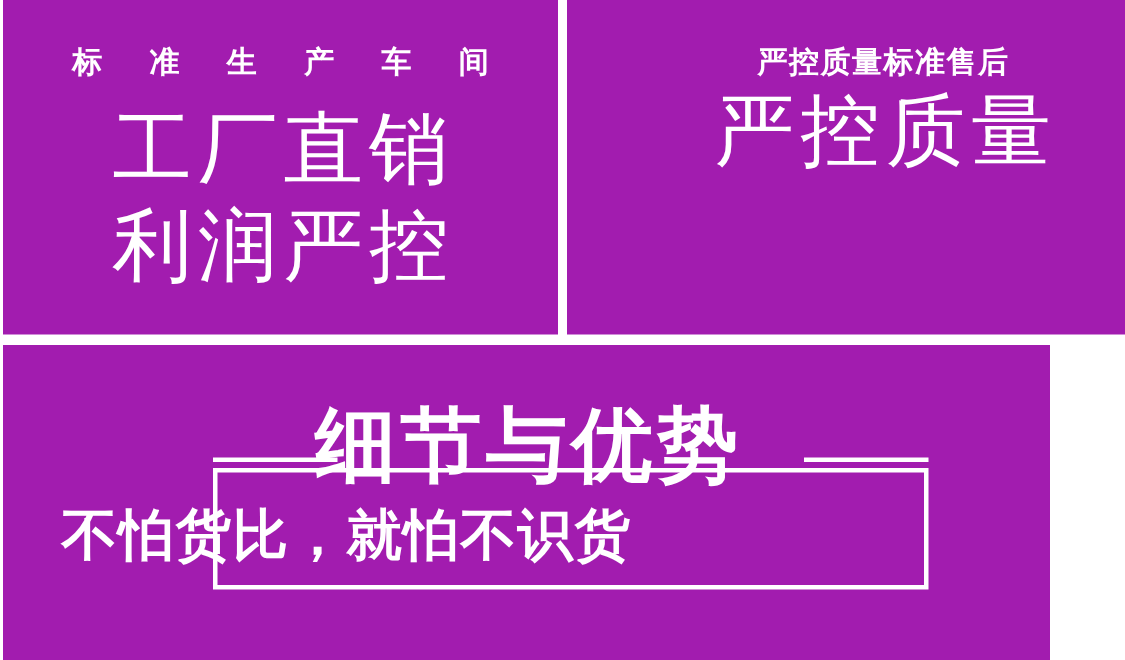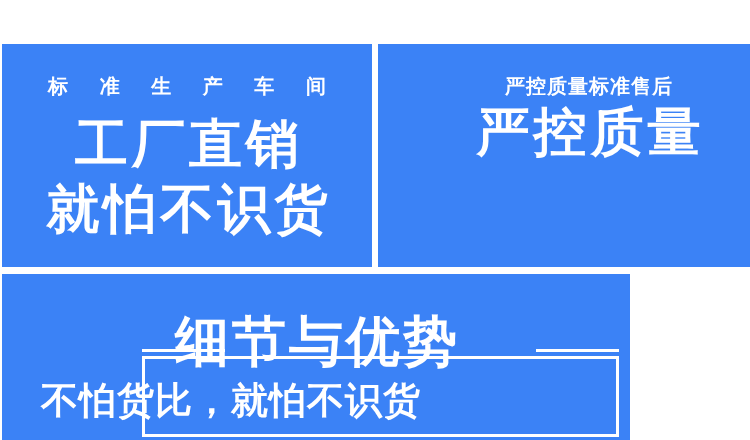--- a/index.html
+++ b/index.html
@@ -15,41 +15,40 @@
     position: relative;
     width: 750px;
     height: 440px;
     background: #ffffff;
     overflow: hidden;
   }
 
   
   .panel {
     position: absolute;
-    background: #3b82f6;
+    background: #a21caf;
     box-sizing: border-box;
     overflow: hidden;
-    margin-top: 44px;
   }
   .panel-top-left {
     left: 2px;
     top: 0px;
     width: 370px;
     height: 223px;
   }
   .panel-top-right {
     left: 378px;
     top: 0px;
     width: 421px;
     height: 223px;
   }
   .panel-bottom {
     left: 2px;
     top: 230px;
-    width: 628px;
+    width: 698px;
     height: 210px;
   }
 
   
   .top-inner {
     position: absolute;
     left: 0;
     right: 0;
     top: 0;
     bottom: 0;
@@ -69,21 +68,21 @@
   .eyebrow-spaced {
     letter-spacing: 13px;
     text-indent: 13px;
   }
   .eyebrow-tight {
     letter-spacing: 1px;
     text-indent: 1px;
   }
   .headline {
     color: #ffffff;
-    font-weight: bold;
+    font-weight: normal;
     font-size: 53px;
     line-height: 1.12;
     white-space: nowrap;
     letter-spacing: 4px;
     text-indent: 4px;
     text-align: center;
   }
   .tl-eyebrow { margin-top: 32px; }
   .tl-line1   { margin-top: 18px; }
   .tl-line2   { margin-top: 6px; }
@@ -143,21 +142,21 @@
 </style>
 </head>
 <body>
 
 <div class="stage">
 
   <div class="panel panel-top-left">
     <div class="top-inner">
       <div class="eyebrow eyebrow-spaced tl-eyebrow">标 准 生 产 车 间</div>
       <div class="headline tl-line1">工厂直销</div>
-      <div class="headline tl-line2">就怕不识货</div>
+      <div class="headline tl-line2">利润严控</div>
     </div>
   </div>
 
   <div class="panel panel-top-right">
     <div class="top-inner">
       <div class="eyebrow eyebrow-tight tl-eyebrow">严控质量标准售后</div>
       <div class="headline tl-line2">严控质量</div>
     </div>
   </div>
 

